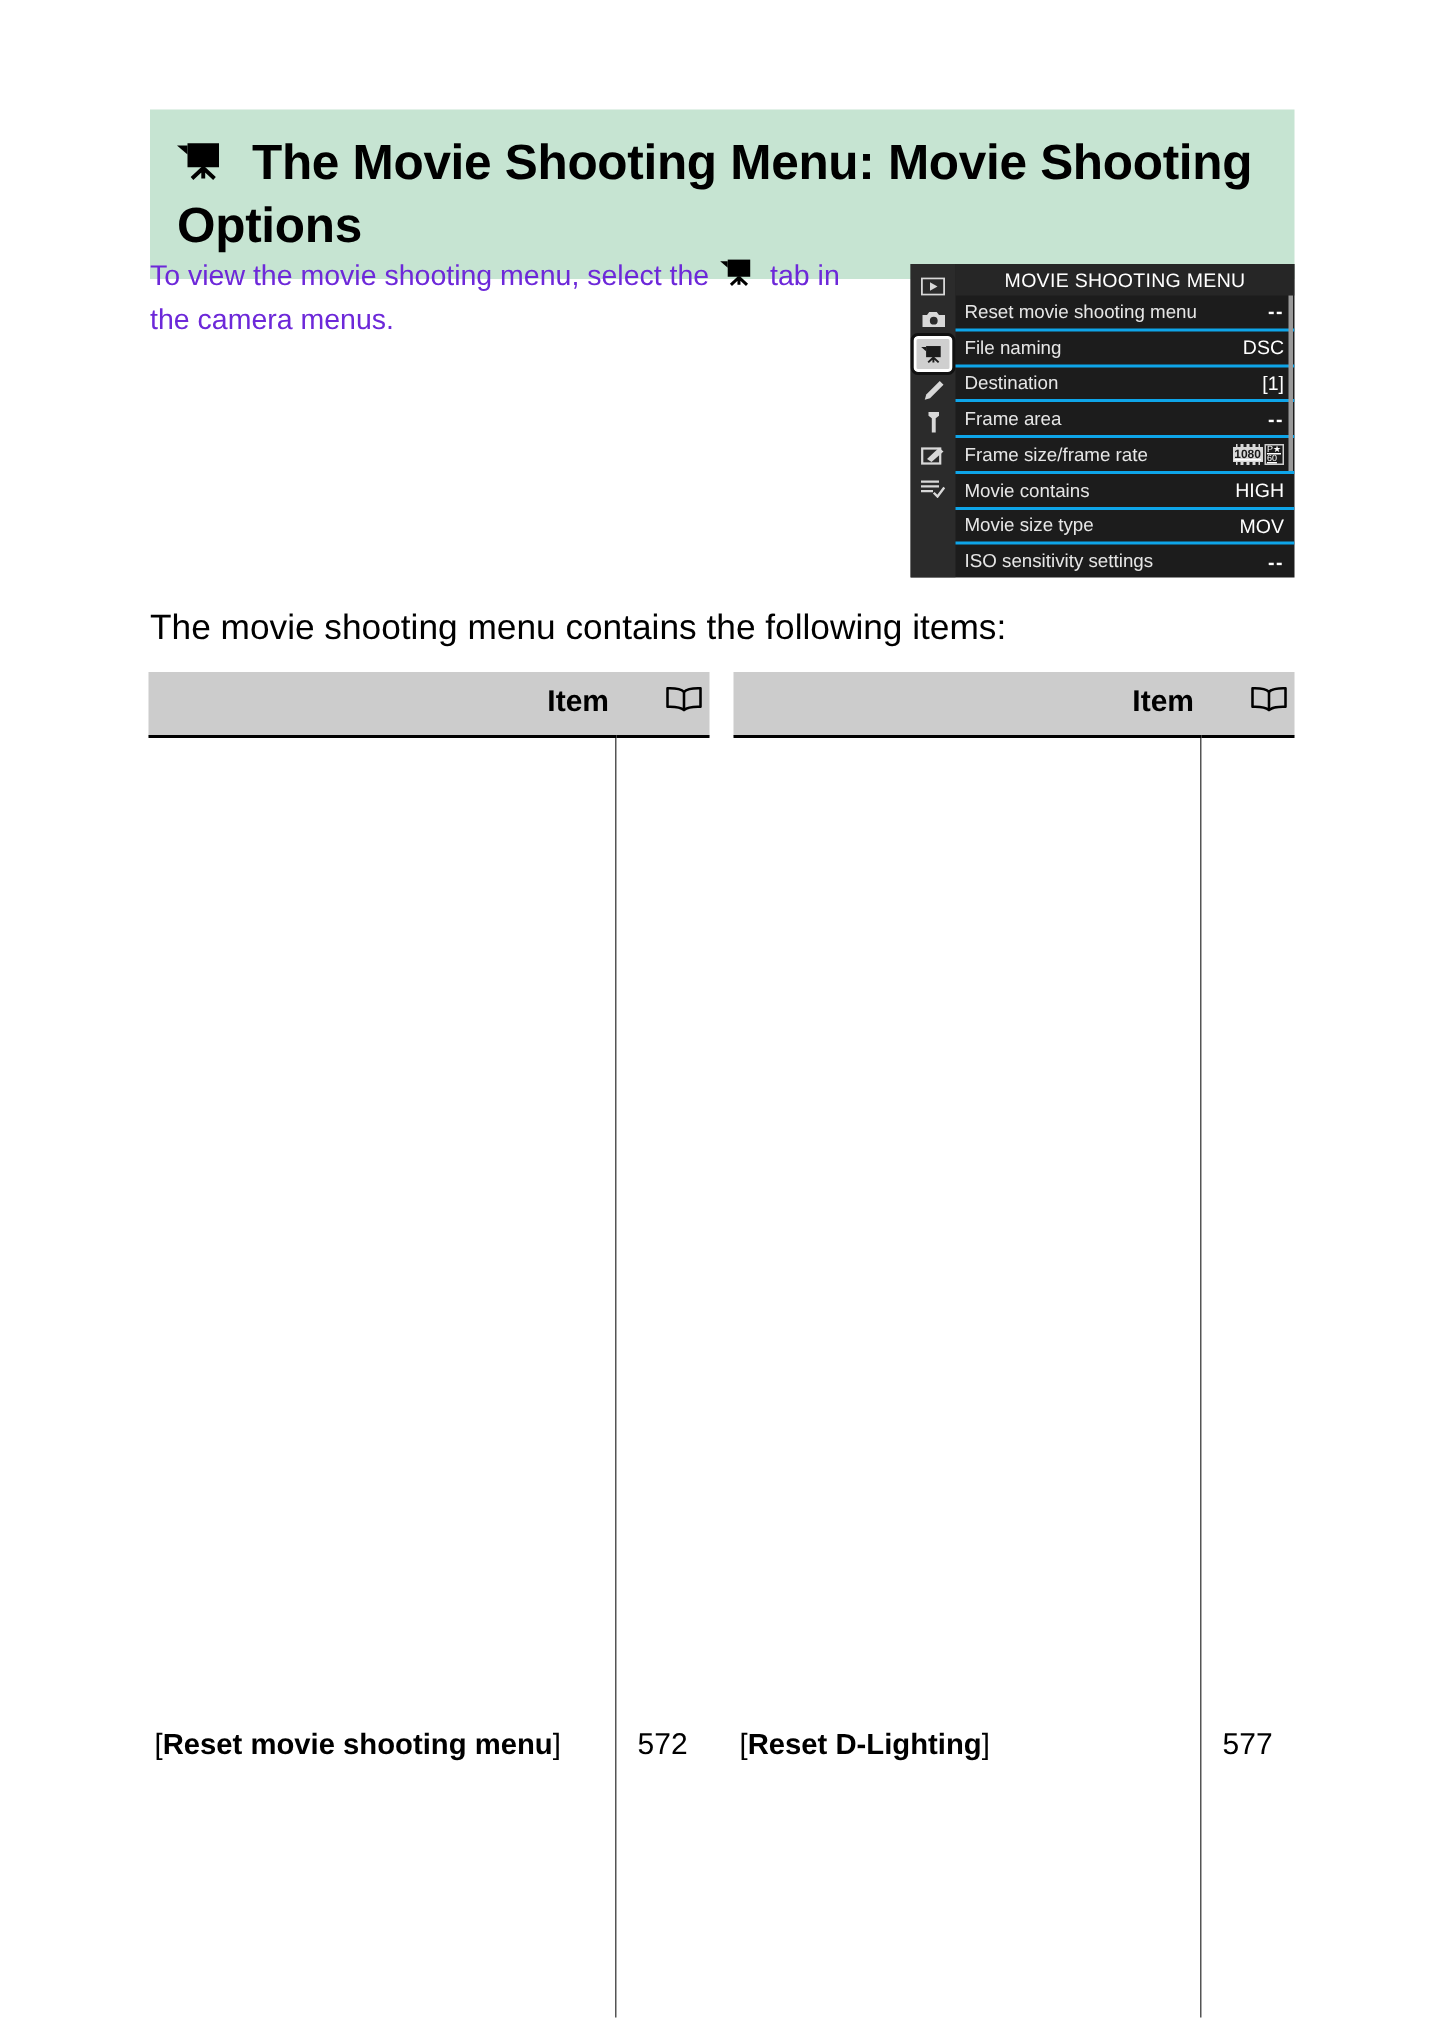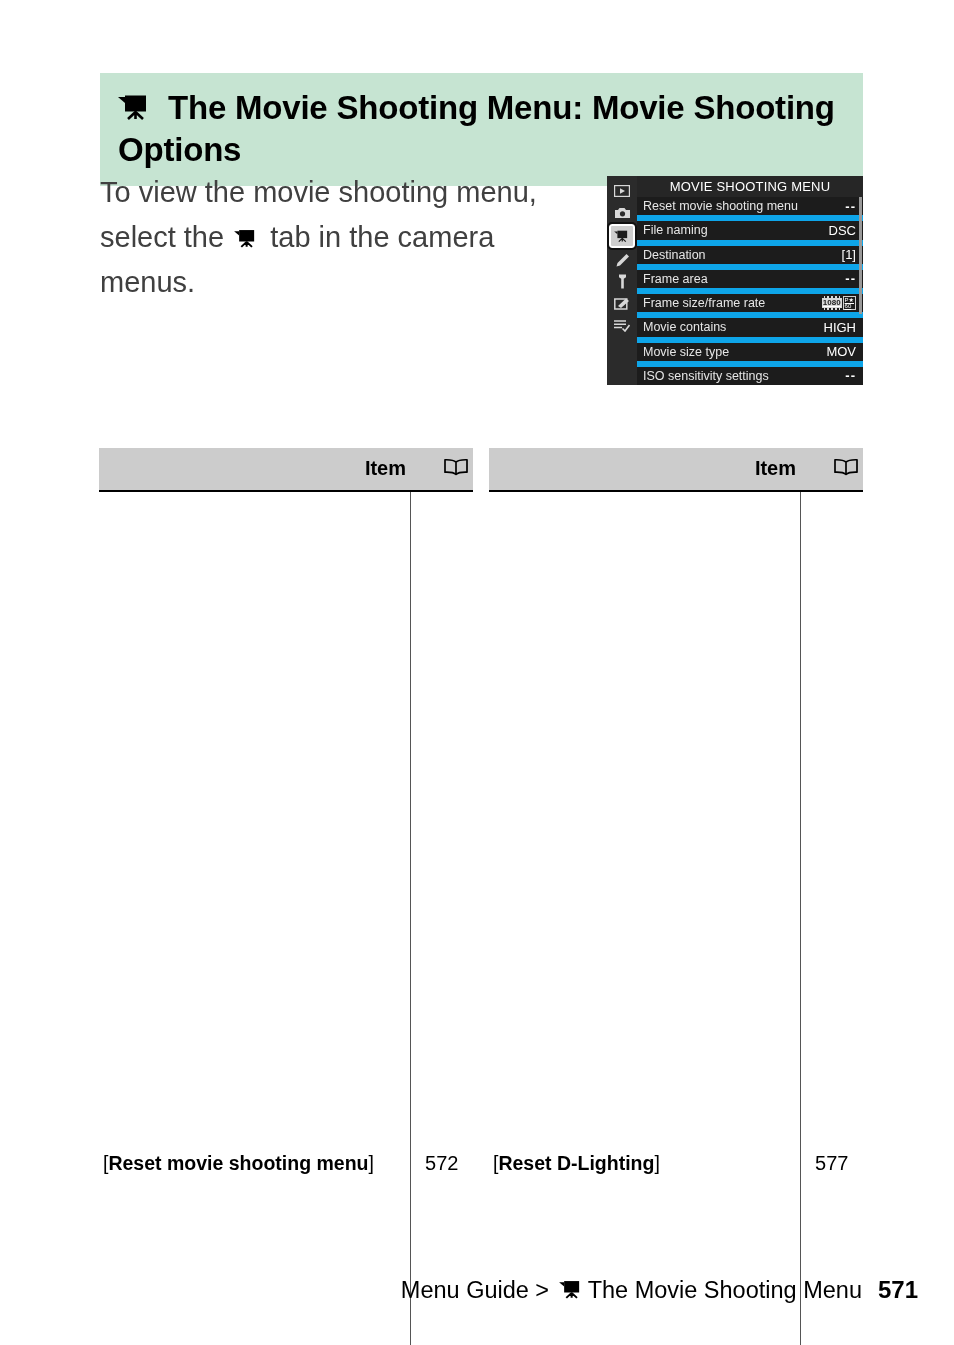--- a/index.html
+++ b/index.html
@@ -37,23 +37,23 @@
   .movie-icon-svg { vertical-align: -3px; margin-right: 5px; }
 
   
   .intro-block {
     position: absolute;
     left: 100px;
     top: 170px;
     width: 480px;
   }
   .intro-text {
-    font-size: 29px;
+    font-size: 19px;
     line-height: 1.55;
-    color: #404040;
+    color: #6d28d9;
   }
   .inline-movie-icon { vertical-align: -2px; margin: 0 2px; }
 
   
   .lcd {
     position: absolute;
     left: 607px;
     top: 176px;
     width: 256px;
     height: 209px;
@@ -100,21 +100,21 @@
     display: flex;
     align-items: center;
     justify-content: center;
     letter-spacing: 0.2px;
   }
   .lcd-rows { flex: 1; display: flex; flex-direction: column; position: relative; }
   .lcd-row {
     flex: 1;
     display: flex;
     align-items: center;
-    border-top: 6px solid #0ea5e9;
+    border-top: 2px solid #0ea5e9;
     padding: 0 7px 0 6px;
     color: #e6e6e6;
     font-size: 12.5px;
     position: relative;
   }
   .lcd-row:first-child { border-top: none; }
   .lcd-row .lbl { flex: 1; white-space: nowrap; overflow: hidden; }
   .lcd-row .val {
     font-size: 13px;
     color: #ffffff;
@@ -321,20 +321,21 @@
         <div class="lcd-row">
           <span class="lbl">ISO sensitivity settings</span>
           <span class="val dashdash">--</span>
         </div>
 
         <div class="lcd-scroll"></div>
       </div>
     </div>
   </div>
 
+  <div class="tables-lead">The movie shooting menu contains the following items:</div>
 
   <div class="table-wrap table-left">
     <table class="items">
       <thead>
         <tr>
           <th class="col-item">Item</th>
           <th class="col-page">
             <span class="book-icon">
               <svg width="26" height="18" viewBox="0 0 26 18">
                 <path d="M13 4.2 C11 2.2 7.5 1.6 2 1.8 L2 14.2 C7.5 14 11 14.6 13 16.4 C15 14.6 18.5 14 24 14.2 L24 1.8 C18.5 1.6 15 2.2 13 4.2 Z" fill="none" stroke="#000" stroke-width="1.7" stroke-linejoin="round"></path>
@@ -372,22 +373,14 @@
       <tbody>
         <tr>
           <td><span class="brk">[</span><span class="itm">Reset D-Lighting</span><span class="brk">]</span></td>
           <td class="page">577</td>
         </tr>
 
       </tbody>
     </table>
   </div>
 
-  <div class="footer">
-    <div class="footer-crumb"><span>Menu Guide &gt; </span><span><svg class="footer-icon" width="26" height="20" viewBox="0 0 36 28" aria-hidden="true">
-        <path d="M0 3 L7 9 L7 3 Z" fill="#000"></path>
-        <rect x="7" y="1.5" width="21" height="16" fill="#000"></rect>
-        <path d="M17.5 17 L17.5 25 M17.5 18 L10 25 M17.5 18 L25 25" stroke="#000" stroke-width="2.8" fill="none"></path>
-      </svg></span><span>The Movie Shooting Menu</span></div>
-    <div class="footer-page">571</div>
-  </div>
 
 </div>
 
 </body></html>

